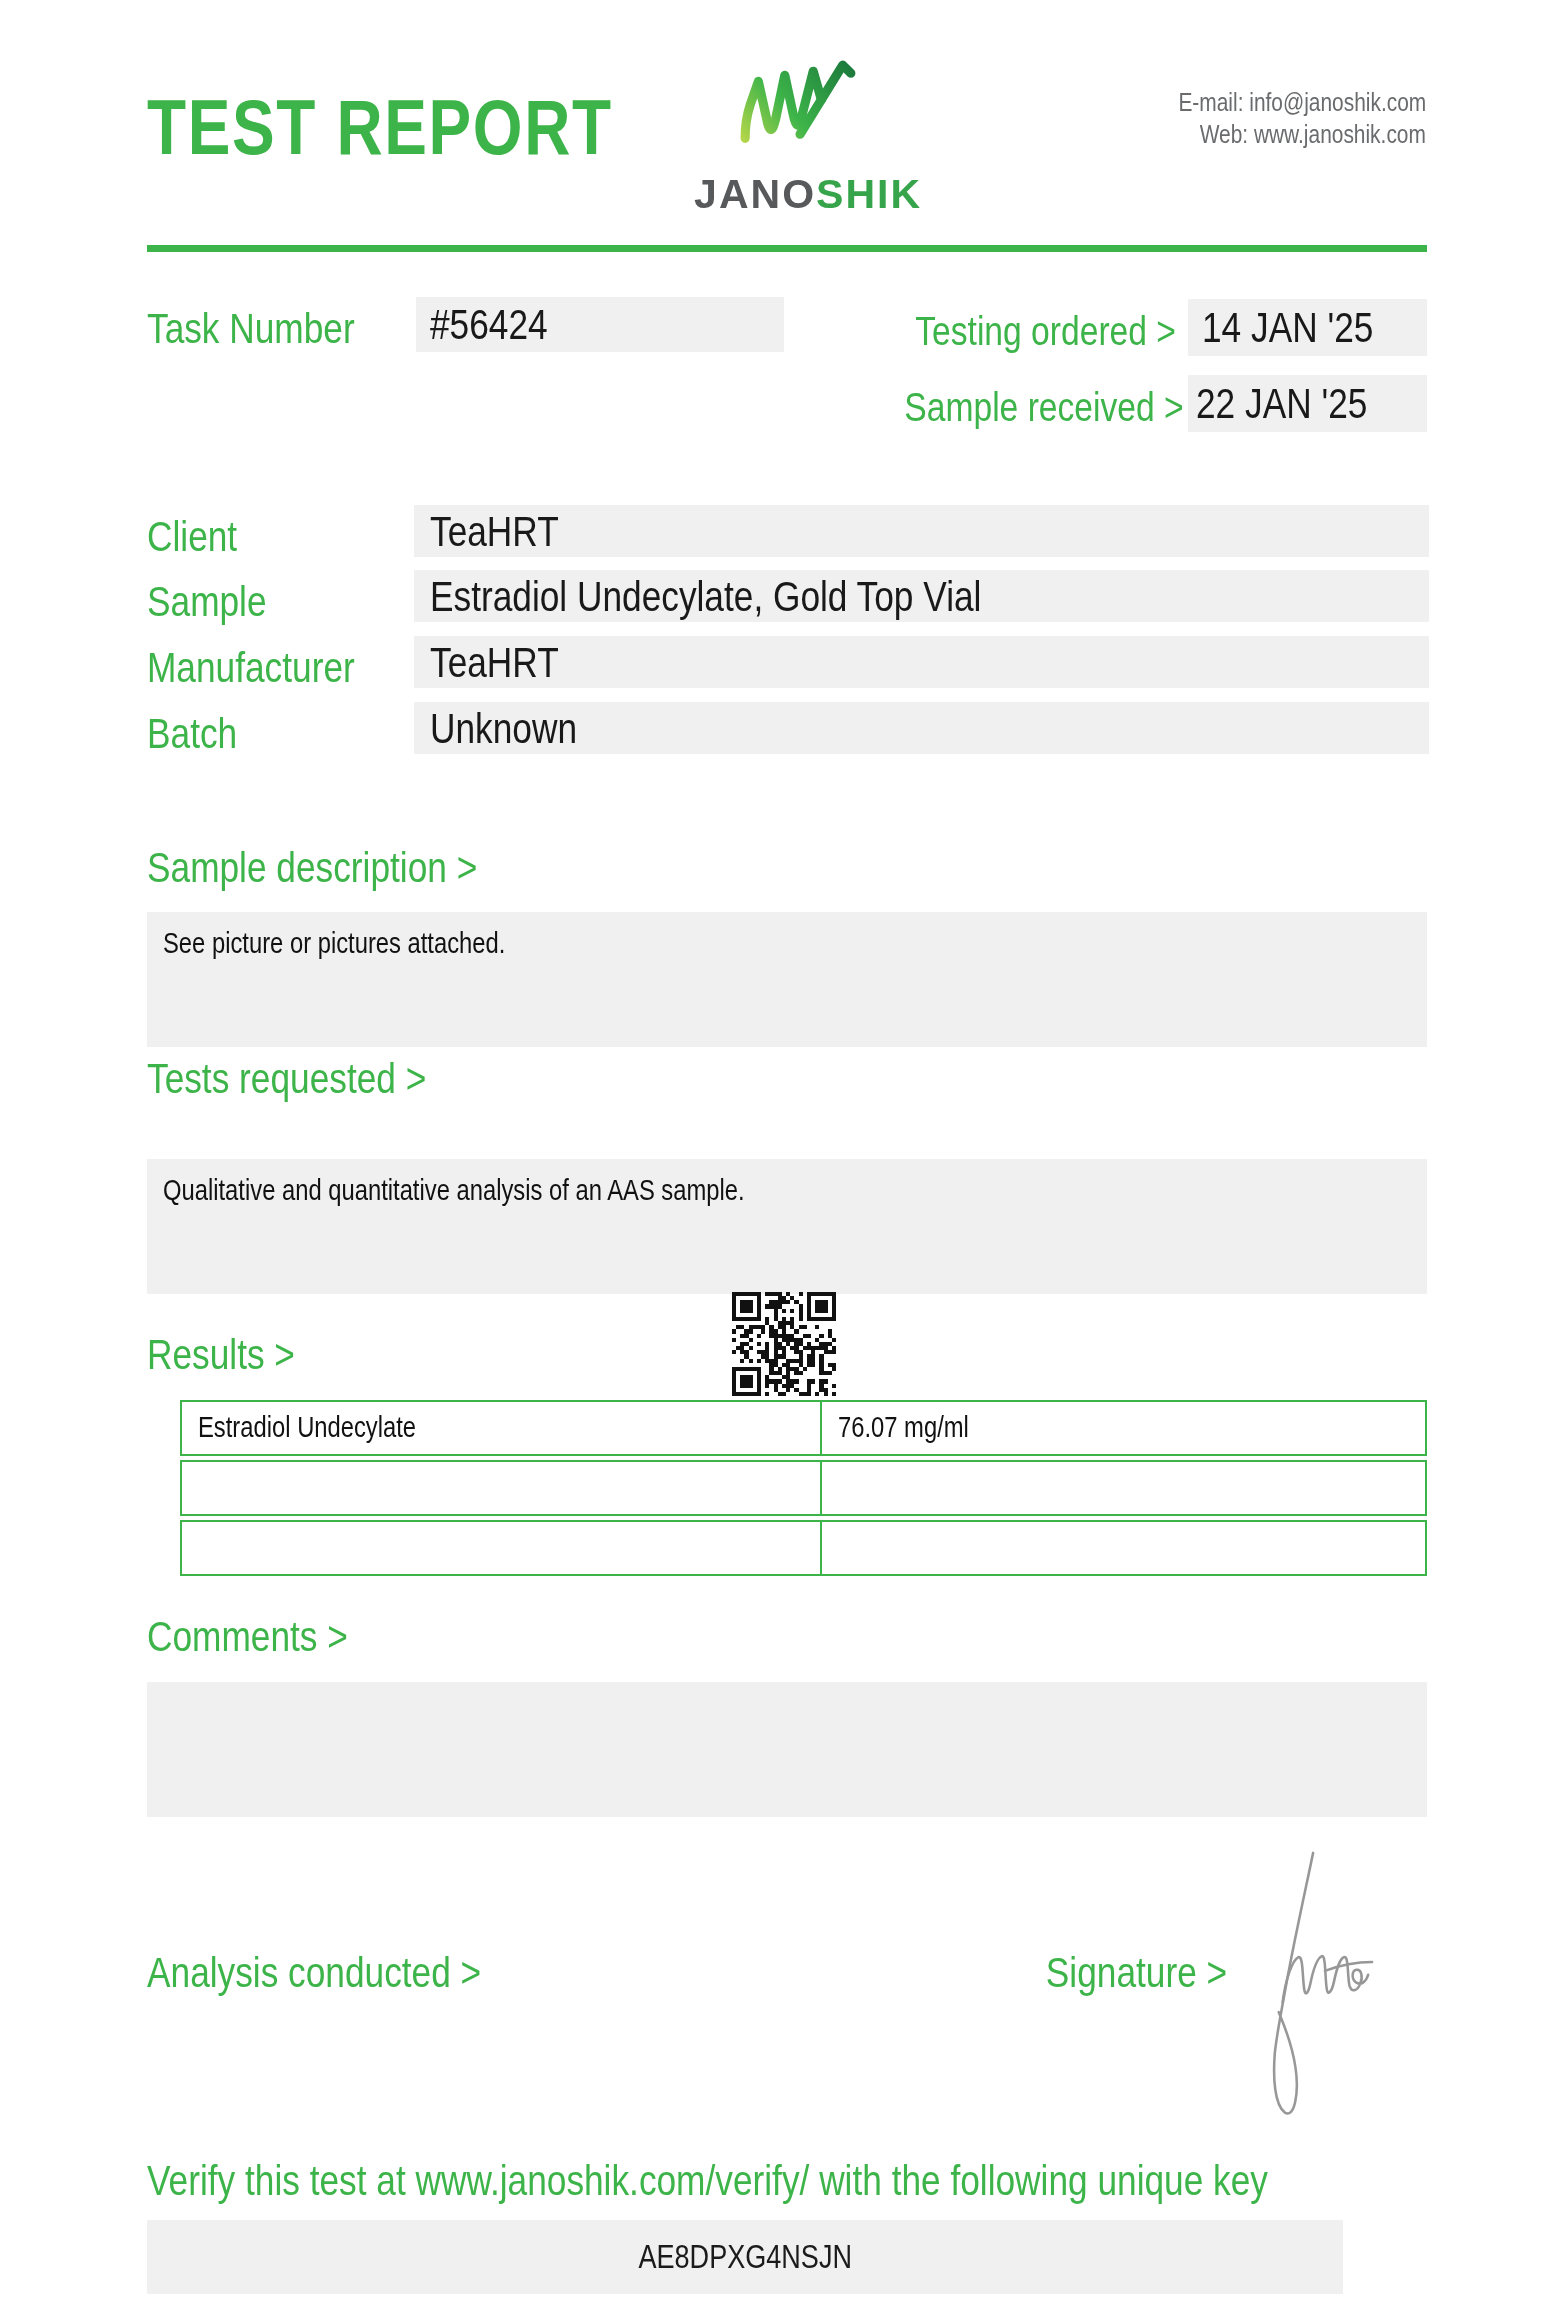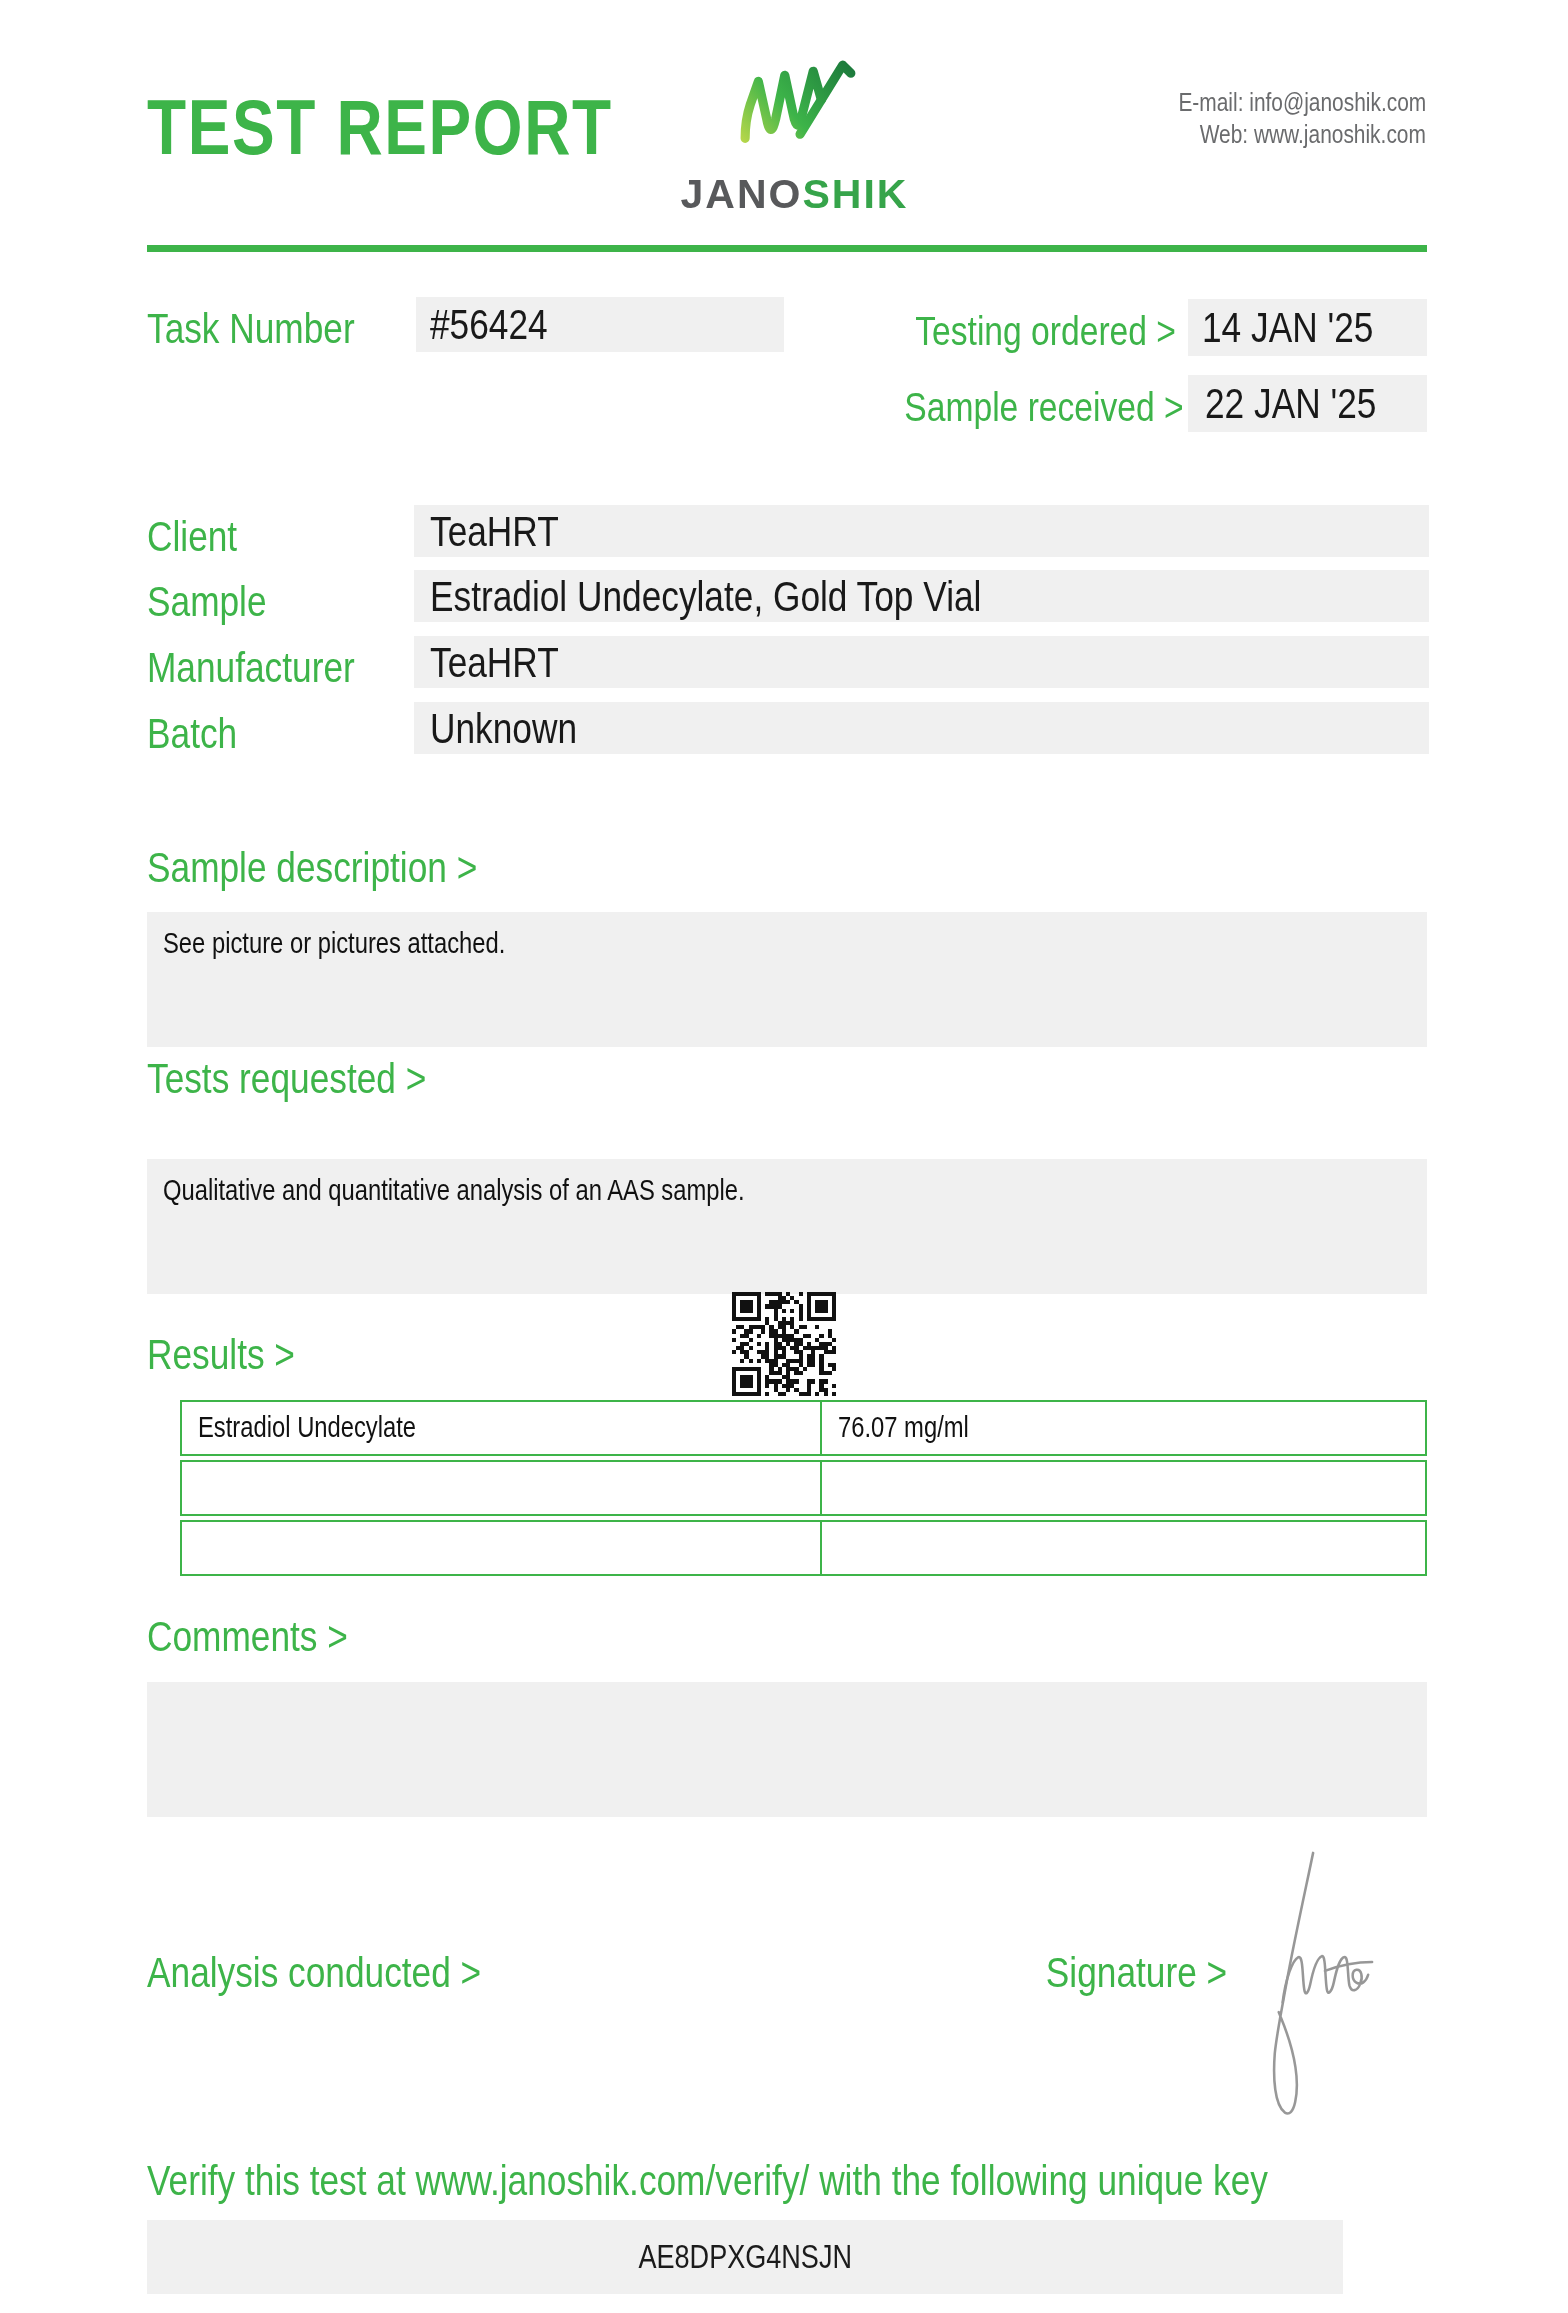--- a/index.html
+++ b/index.html
@@ -19,38 +19,38 @@
   
   .cx{display:inline-block;white-space:nowrap;transform:scaleX(0.82);transform-origin:left center;}
   .cxr{display:inline-block;white-space:nowrap;transform:scaleX(0.82);transform-origin:right center;}
   .cxc{display:inline-block;white-space:nowrap;transform:scaleX(0.82);transform-origin:center center;}
 
   .abs{position:absolute;}
 
   .title{left:147px;top:82px;font-size:78px;font-weight:bold;color:var(--green);letter-spacing:2px;}
 
   .logo-icon{left:737px;top:57px;width:122px;height:110px;}
-  .logo-text{left:667px;top:171px;width:255px;text-align:center;font-size:41px;font-weight:bold;letter-spacing:2px;}
+  .logo-text{left:667px;top:171px;width:255px;text-align:right;font-size:41px;font-weight:bold;letter-spacing:2px;}
   .logo-text .jano{color:var(--logo-gray);}
   .logo-text .shik{color:#36a44a;}
 
   .contact{right:142px;top:86px;text-align:right;font-size:25.5px;color:var(--gray-text);line-height:32px;}
 
   .rule{left:147px;top:245px;width:1280px;height:6.9px;background:var(--green);}
 
   .green-label{color:var(--green);font-size:43px;}
   .value-box{background:var(--box-bg);color:var(--ink);font-size:43px;}
 
   .task-label{left:147px;top:304px;}
   .task-box{left:416px;top:297px;width:368px;height:55px;line-height:55px;padding-left:13.7px;}
 
   .date-label-1{left:843px;top:308px;width:333px;text-align:right;font-size:41px;}
   .date-box-1{left:1188px;top:299px;width:239px;height:57px;line-height:57px;padding-left:13.7px;}
   .date-label-2{left:843px;top:384px;width:333px;text-align:right;font-size:41px;}
-  .date-box-2{left:1188px;top:375px;width:239px;height:57px;line-height:57px;padding-left:17px;}
+  .date-box-2{left:1188px;top:375px;width:239px;height:57px;line-height:57px;padding-left:8px;}
 
   .detail-label{left:147px;width:274px;}
   .detail-box{left:414px;width:1015px;height:52px;line-height:52px;padding-left:15.7px;}
   .d0l{top:512px;} .d0b{top:505px;}
   .d1l{top:577px;} .d1b{top:570px;}
   .d2l{top:643px;} .d2b{top:636px;}
   .d3l{top:709px;} .d3b{top:702px;}
 
   .section-heading{left:147px;font-size:43px;color:var(--green);}
   .h-sample{top:843px;} .h-tests{top:1054px;} .h-results{top:1330px;} .h-comments{top:1612px;}

